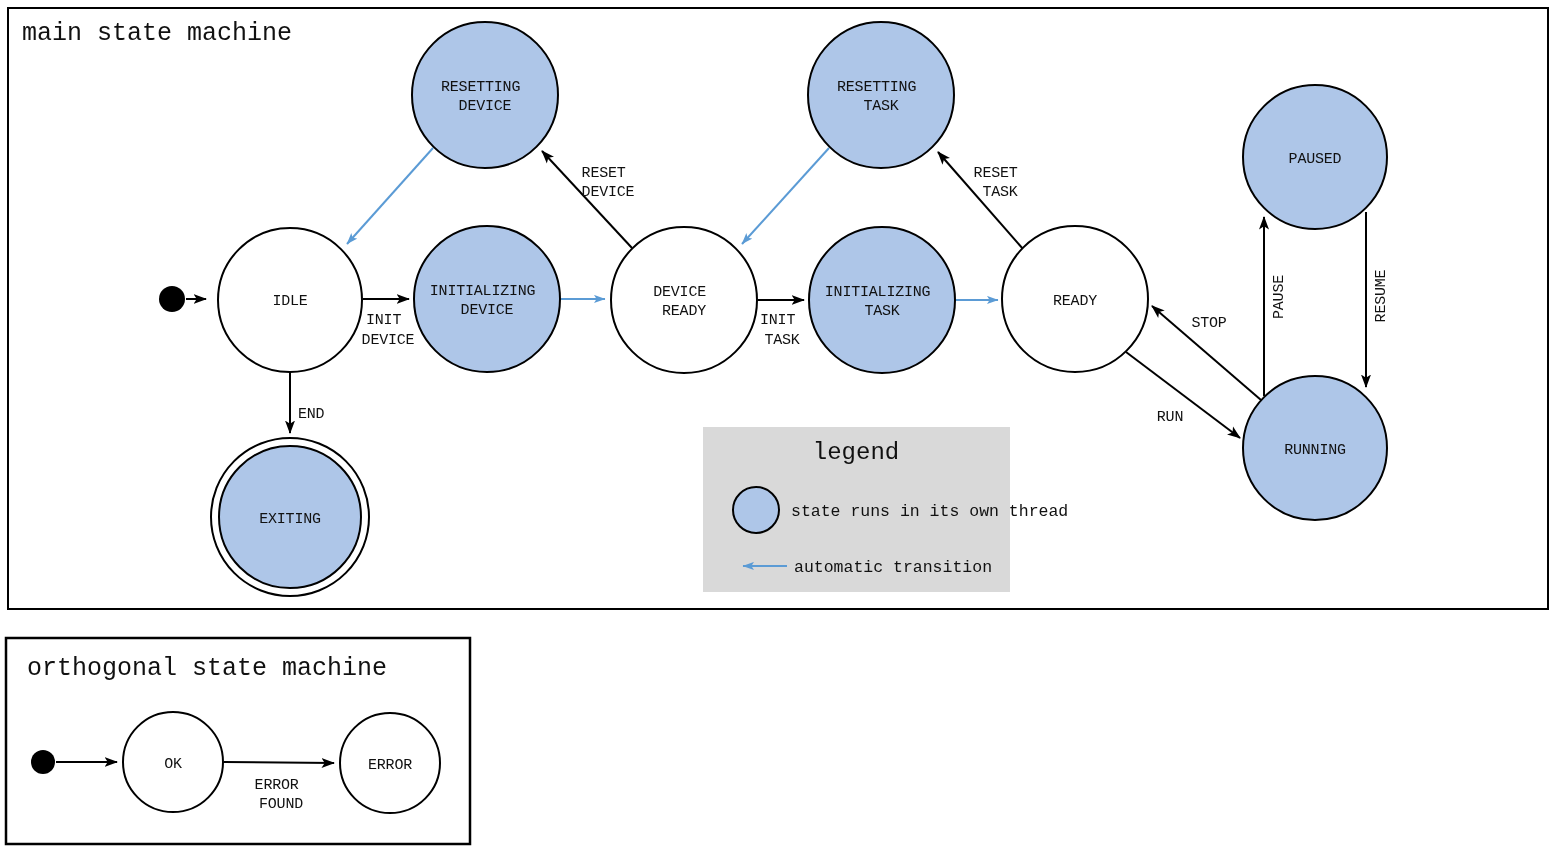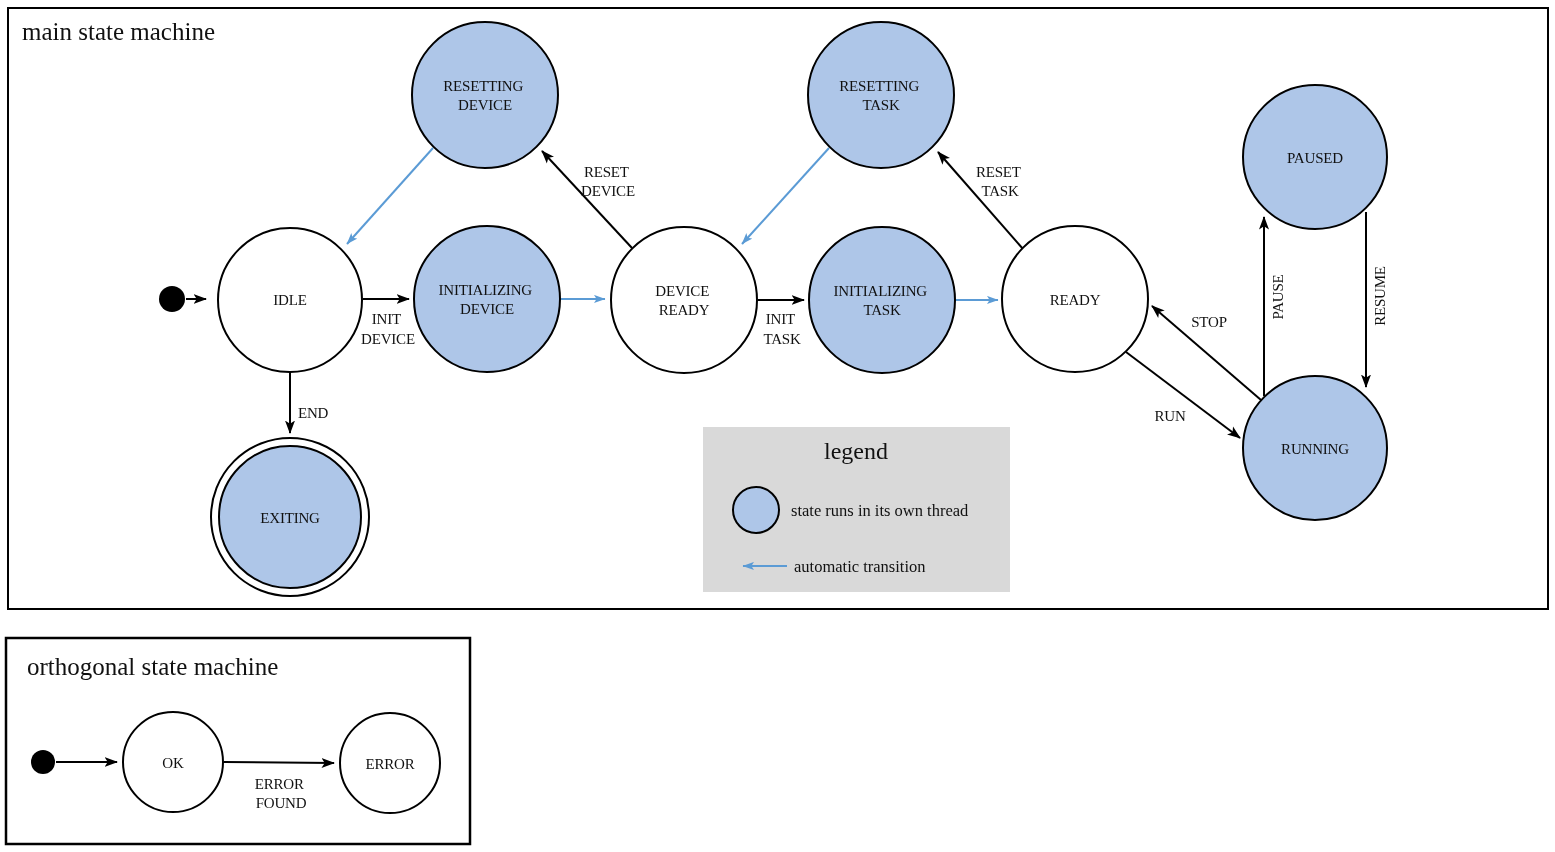--- a/index.html
+++ b/index.html
@@ -1,17 +1,17 @@
 <!DOCTYPE html>
 <html><head>
 <meta charset="utf-8">
 <style>
   html,body{margin:0;padding:0;background:#ffffff;}
   #canvas{position:relative;width:1319px;height:852px;background:#ffffff;
-          font-family:Liberation Serif, serif;}
+          font-family:Liberation Mono, monospace;}
   svg{position:absolute;left:0;top:0;}
   .frame{fill:#ffffff;stroke:#000000;stroke-width:2;}
   .frame2{fill:#ffffff;stroke:#000000;stroke-width:2.5;}
   .box-title{font-size:25px;fill:#111111;}
   .state-circle{stroke:#000000;stroke-width:2;}
   .white-state{fill:#ffffff;}
   .state-label{font-size:15px;fill:#111111;text-anchor:middle;letter-spacing:-0.2px;}
   .t-label{font-size:15px;fill:#111111;text-anchor:middle;letter-spacing:-0.2px;}
   .t-label-start{font-size:15px;fill:#111111;text-anchor:start;letter-spacing:-0.2px;}
   .t-line{stroke:#000000;stroke-width:2;fill:none;}

